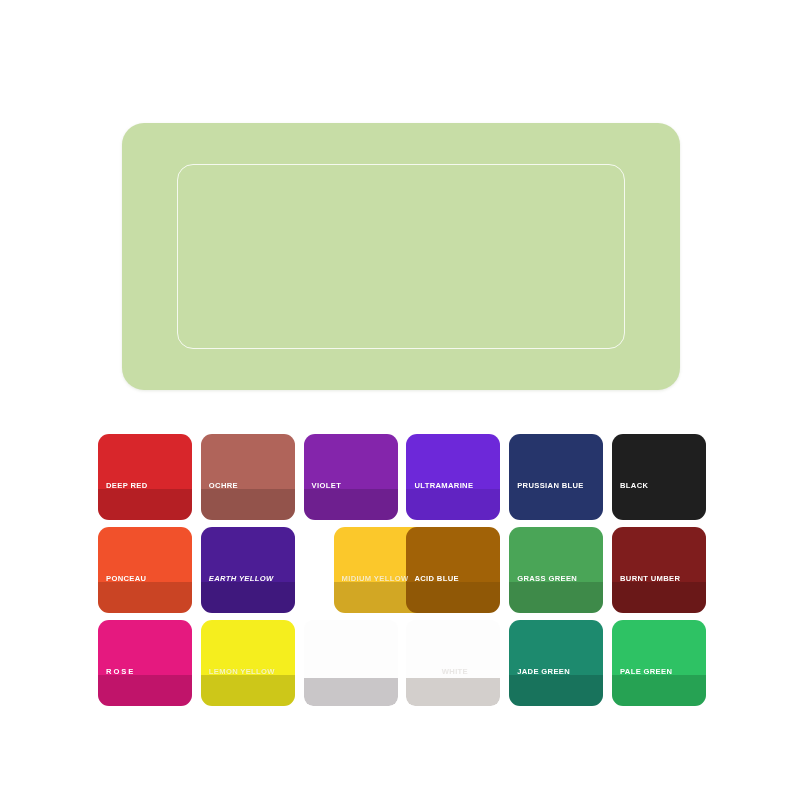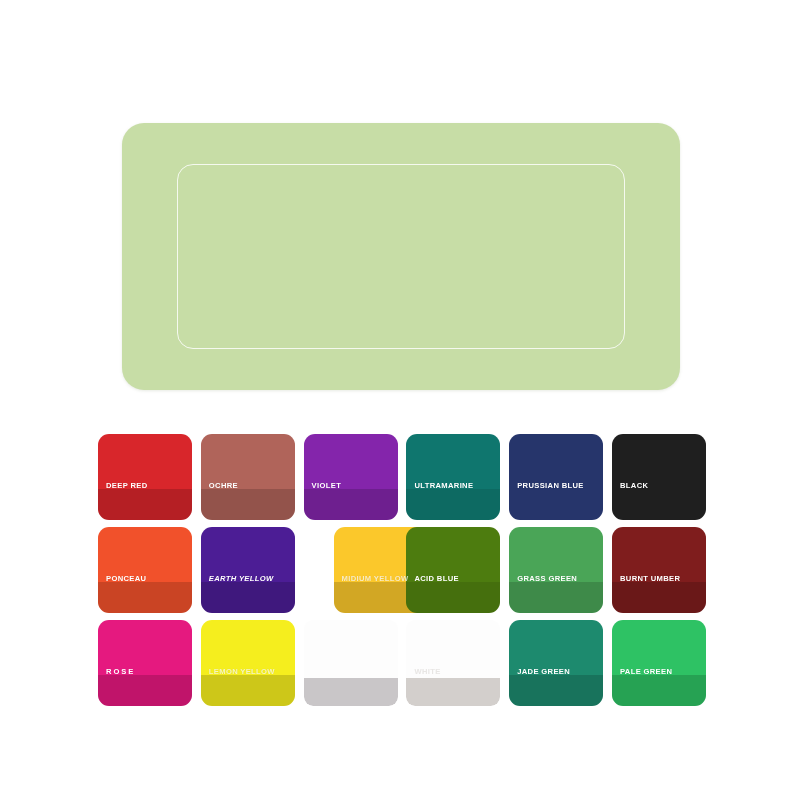--- a/index.html
+++ b/index.html
@@ -97,20 +97,21 @@
     white-space: nowrap;
   }
   .swatch .label.spaced { letter-spacing: 1.9px; }
   .swatch .label.faint  { color: rgba(255,255,255,0.72); }
   .swatch .label.ghost  { color: rgba(230,228,226,0.92); text-shadow: none; }
 
   
   .swatch.blank {
     background: #fdfdfd;
     border-radius: 9px;
+    text-align: center;
   }
   .swatch.blank .band {
     height: 33%;
     border-radius: 0 0 9px 9px;
   }
 </style>
 </head>
 <body style="background: rgb(255, 255, 255);">
 
 <div id="stage">
@@ -125,21 +126,21 @@
         <div class="label">DEEP RED</div>
       </div>
       <div class="swatch" style="background: rgb(176, 100, 90);">
         <div class="band"></div>
         <div class="label">OCHRE</div>
       </div>
       <div class="swatch" style="background: rgb(132, 37, 171);">
         <div class="band"></div>
         <div class="label">VIOLET</div>
       </div>
-      <div class="swatch light-band" style="background: #0f766e;">
+      <div class="swatch light-band" style="background: #6d28d9;">
         <div class="band"></div>
         <div class="label">ULTRAMARINE</div>
       </div>
       <div class="swatch no-band" style="background: rgb(38, 53, 107);">
         <div class="band"></div>
         <div class="label">PRUSSIAN BLUE</div>
       </div>
       <div class="swatch no-band" style="background: rgb(31, 31, 31);">
         <div class="band"></div>
         <div class="label">BLACK</div>
@@ -149,21 +150,21 @@
         <div class="label">PONCEAU</div>
       </div>
       <div class="swatch" style="background: #4c1d95; font-style: italic;">
         <div class="band"></div>
         <div class="label">EARTH YELLOW</div>
       </div>
       <div class="swatch" style="background: rgb(251, 200, 43); margin-left: 30px;">
         <div class="band"></div>
         <div class="label faint">MIDIUM YELLOW</div>
       </div>
-      <div class="swatch light-band" style="background: #4d7c0f; padding-left: 24px;">
+      <div class="swatch light-band" style="background: #a16207; padding-left: 24px;">
         <div class="band"></div>
         <div class="label">ACID BLUE</div>
       </div>
       <div class="swatch" style="background: rgb(74, 165, 87);">
         <div class="band"></div>
         <div class="label">GRASS GREEN</div>
       </div>
       <div class="swatch" style="background: #7f1d1d;">
         <div class="band"></div>
         <div class="label">BURNT UMBER</div>

